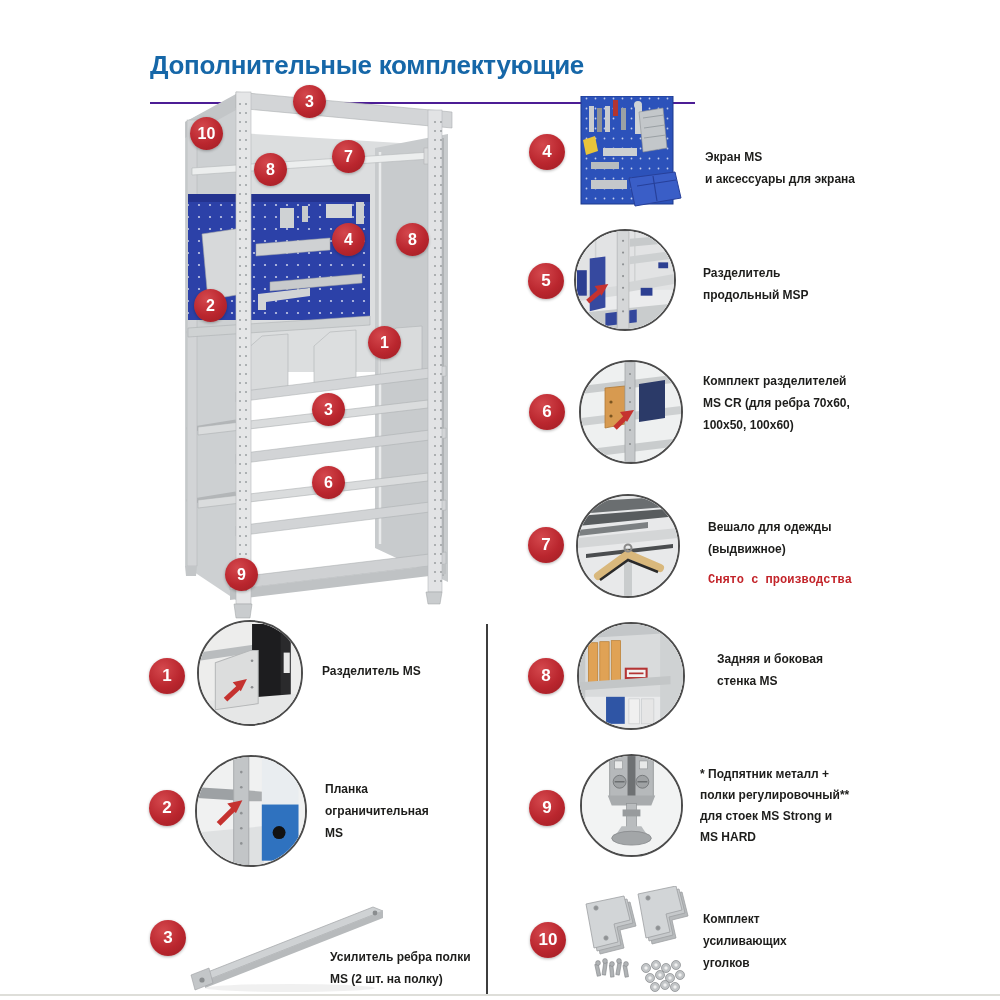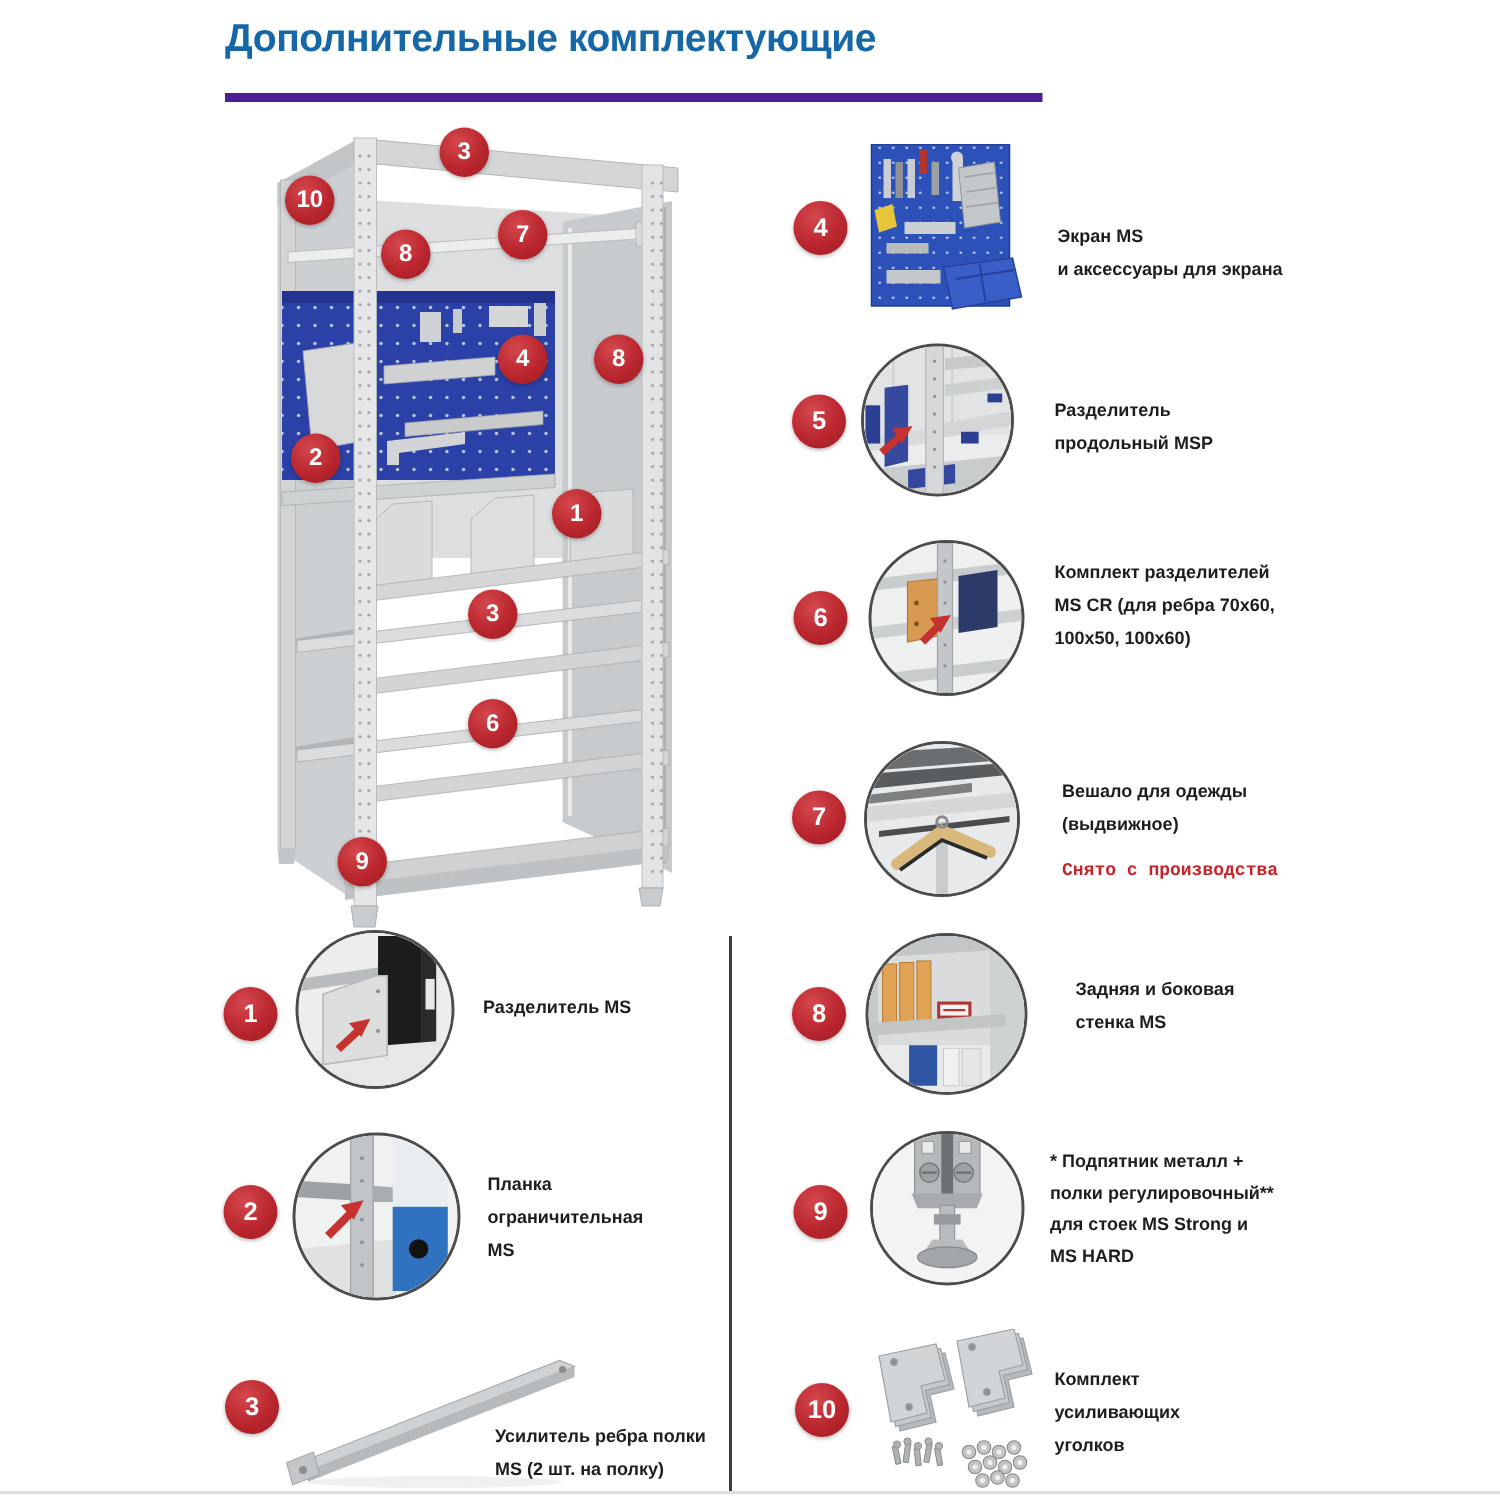--- a/index.html
+++ b/index.html
@@ -5,21 +5,21 @@
   html,body{margin:0;padding:0;}
   body{
     width:1000px;height:1000px;position:relative;overflow:hidden;
     background:#ffffff;font-family:"Liberation Sans","DejaVu Sans",sans-serif;
   }
   .abs{position:absolute;}
   
   .title-block{position:absolute;left:150px;top:10px;width:545px;}
   .title-line1{
     font-size:26px;font-weight:bold;color:#1667a8;letter-spacing:-0.3px;
-    padding-bottom:21px;border-bottom:6px solid #4c1d95;
+    padding-bottom:21px;border-bottom:2px solid #4c1d95;margin-top:40px;
   }
   .title-line2{font-size:26px;font-weight:bold;color:#1667a8;letter-spacing:-0.3px;margin-top:6px;}
   .title-line2 .hl{color:#c2242c;}
   
   .badge{
     position:absolute;width:36px;height:36px;border-radius:50%;
     background:radial-gradient(circle at 38% 30%,#d4484d 0%,#ba262e 55%,#9e1d24 100%);
     color:#fff;font-weight:bold;font-size:17px;
     display:flex;align-items:center;justify-content:center;
     box-shadow:0 1px 3px rgba(0,0,0,.3);

